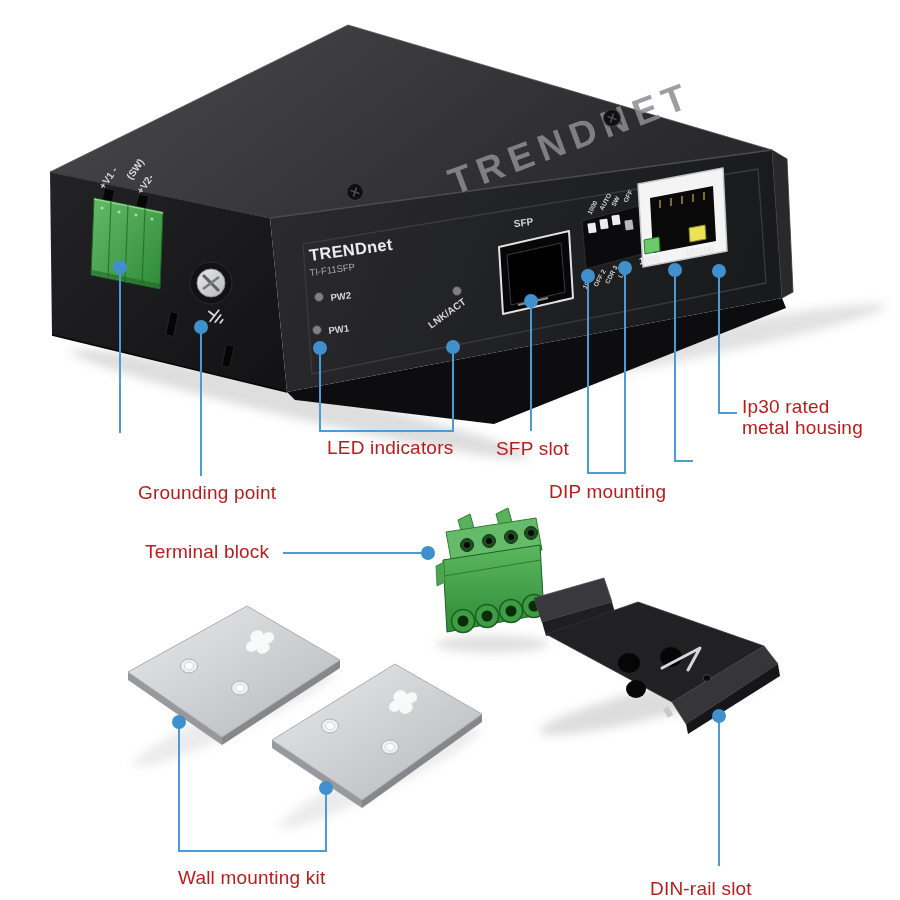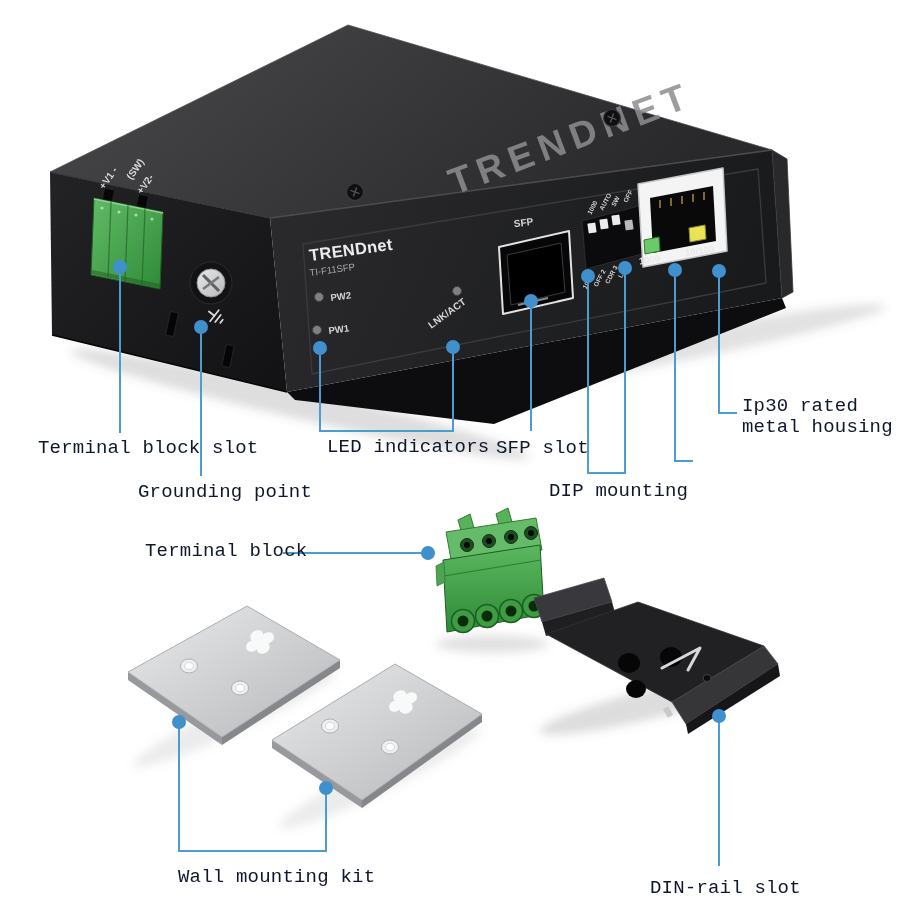--- a/index.html
+++ b/index.html
@@ -1,21 +1,21 @@
 <!DOCTYPE html>
 <html><head>
 <meta charset="utf-8">
 <style>
   html,body{margin:0;padding:0;background:#ffffff;}
   #stage{position:relative;width:900px;height:900px;background:#ffffff;overflow:hidden;
          font-family:"Liberation Sans",sans-serif;}
   #art{position:absolute;left:0;top:0;}
   svg text{font-family:"Liberation Sans",sans-serif;}
-  .callout-label{position:absolute;font-size:19px;line-height:1.12;color:#0f172a;
-                 white-space:nowrap;letter-spacing:.2px;font-family:Liberation Mono, monospace;}
+  .callout-label{position:absolute;font-size:19px;line-height:1.12;color:#b91c1c;
+                 white-space:nowrap;letter-spacing:.2px;}
   .callout-label span{display:block;}
 </style>
 </head>
 <body>
 
 <div id="stage">
 
 <svg id="art" width="900" height="900" viewBox="0 0 900 900">
   <defs>
     <linearGradient id="topFace" x1="0" y1="0" x2="1" y2="0.35">
@@ -263,21 +263,20 @@
     <circle cx="625" cy="268" r="7"></circle>
     <circle cx="675" cy="270" r="7"></circle>
     <circle cx="719" cy="271" r="7"></circle>
     <circle cx="428" cy="553" r="7"></circle>
     <circle cx="179" cy="722" r="7"></circle>
     <circle cx="326" cy="788" r="7"></circle>
     <circle cx="719" cy="716" r="7"></circle>
   </g>
 </svg>
 
-<div class="callout-label" style="left:38px;top:438px">Terminal block slot</div>
 <div class="callout-label" style="left:138px;top:482px">Grounding point</div>
 <div class="callout-label" style="left:327px;top:437px">LED indicators</div>
 <div class="callout-label" style="left:496px;top:438px">SFP slot</div>
 <div class="callout-label" style="left:549px;top:481px">DIP mounting</div>
 <div class="callout-label" style="left:742px;top:396px">
   <span>Ip30 rated</span>
   <span>metal housing</span>
 </div>
 <div class="callout-label" style="left:145px;top:541px">Terminal block</div>
 <div class="callout-label" style="left:178px;top:867px">Wall mounting kit</div>

